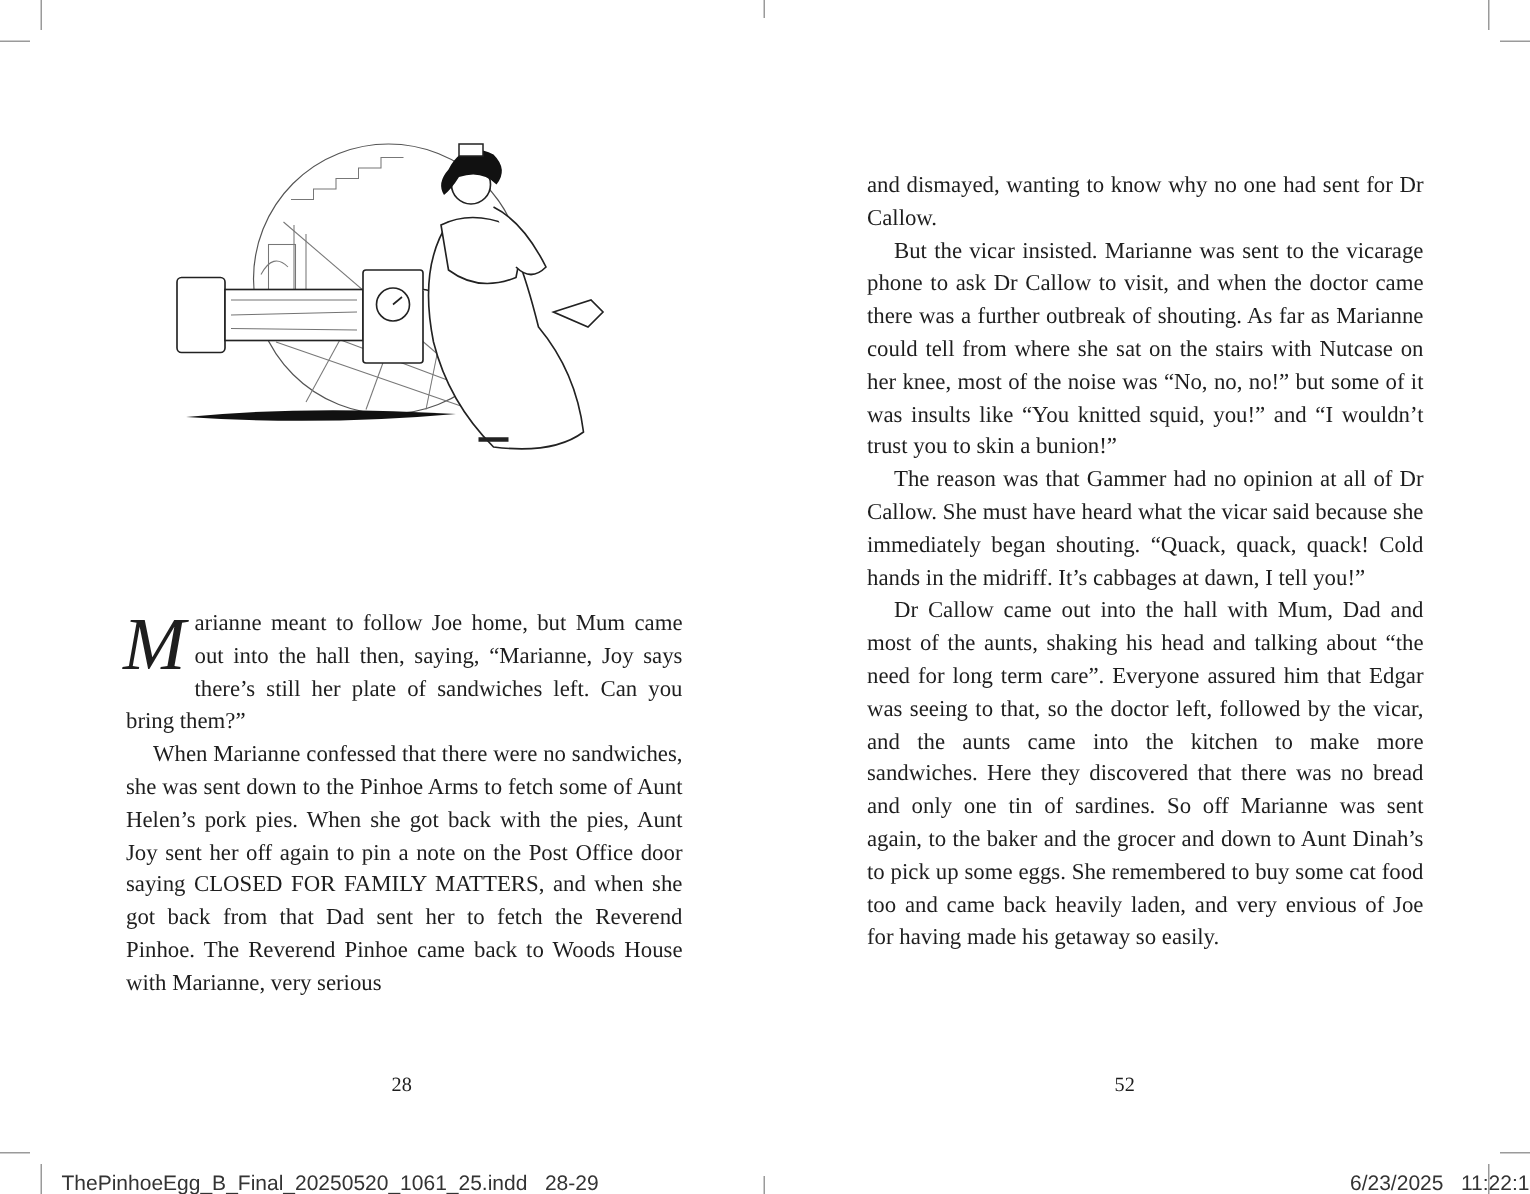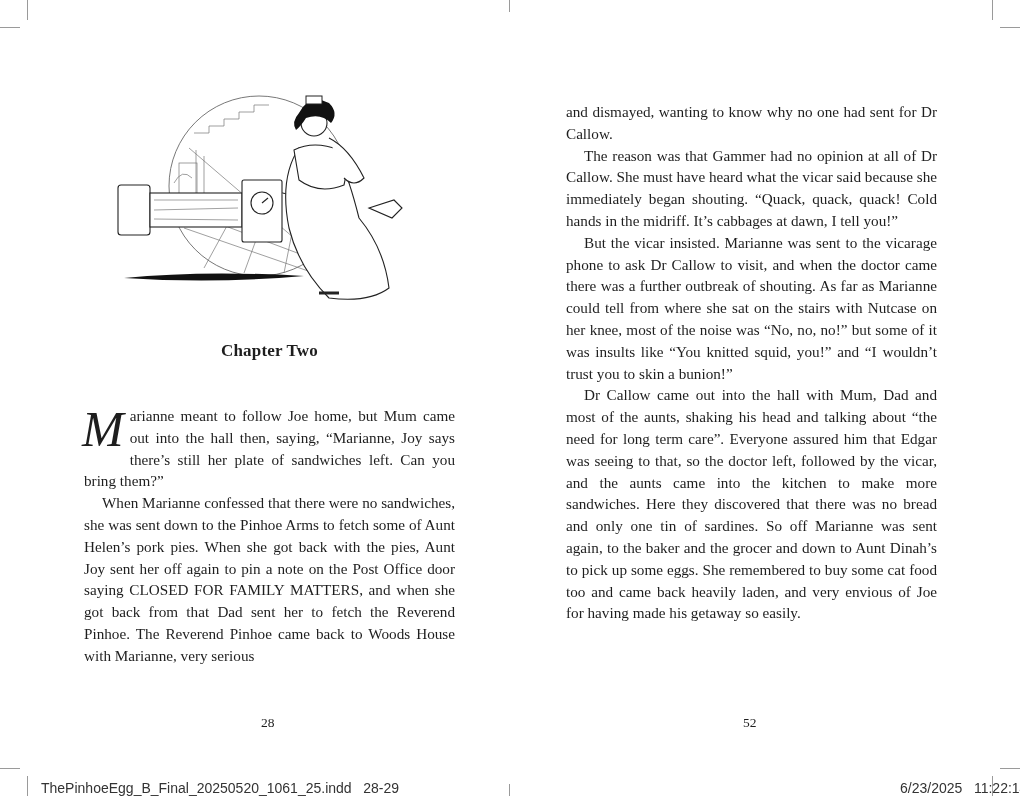--- a/index.html
+++ b/index.html
@@ -71,35 +71,34 @@
       <path d="M215 50 q20 10 35 40 q-10 10 -20 0"></path>
       <path d="M255 120 l25 -8 l8 8 l-10 10 z"></path>
     </g>
 
     <circle cx="200" cy="35" r="13" fill="#fff" stroke="#222" stroke-width="1.1"></circle>
     <path d="M185 25 q10 -20 30 -10 q10 10 2 20 q-10 -10 -25 -5 q-5 8 -10 12 q-5 -8 3 -17z" fill="#111"></path>
     <rect x="192" y="8" width="16" height="8" fill="#fff" stroke="#222" stroke-width="1"></rect>
     <path d="M205 205 l20 0" stroke="#222" stroke-width="3"></path>
   </svg>
 
-  <div class="chapter-title">Chapter Two</div>
 
   <div class="text-block" style="top:405px;">
     <p class="noindent"><span class="dropcap">M</span><span>arianne meant to follow Joe home, but Mum came out into the hall then, saying, “Marianne, Joy says there’s still her plate of sandwiches left. Can you bring them?”</span></p>
     <p>When Marianne confessed that there were no sandwiches, she was sent down to the Pinhoe Arms to fetch some of Aunt Helen’s pork pies. When she got back with the pies, Aunt Joy sent her off again to pin a note on the Post Office door saying CLOSED FOR FAMILY MATTERS, and when she got back from that Dad sent her to fetch the Reverend Pinhoe. The Reverend Pinhoe came back to Woods House with Marianne, very serious</p>
   </div>
 
   <div class="page-number" style="left:177px;">28</div>
 </div>
 
 <div class="page page-right">
-  <div class="text-block" style="top:101px;">
+  <div class="text-block" style="top:113px;margin-left:12px;">
     <p class="noindent">and dismayed, wanting to know why no one had sent for Dr Callow.</p>
+    <p>But the vicar insisted. Marianne was sent to the vicarage phone to ask Dr Callow to visit, and when the doctor came there was a further outbreak of shouting. As far as Marianne could tell from where she sat on the stairs with Nutcase on her knee, most of the noise was “No, no, no!” but some of it was insults like “You knitted squid, you!” and “I wouldn’t trust you to skin a bunion!”</p>
     <p>The reason was that Gammer had no opinion at all of Dr Callow. She must have heard what the vicar said because she immediately began shouting. “Quack, quack, quack! Cold hands in the midriff. It’s cabbages at dawn, I tell you!”</p>
-    <p>But the vicar insisted. Marianne was sent to the vicarage phone to ask Dr Callow to visit, and when the doctor came there was a further outbreak of shouting. As far as Marianne could tell from where she sat on the stairs with Nutcase on her knee, most of the noise was “No, no, no!” but some of it was insults like “You knitted squid, you!” and “I wouldn’t trust you to skin a bunion!”</p>
     <p>Dr Callow came out into the hall with Mum, Dad and most of the aunts, shaking his head and talking about “the need for long term care”. Everyone assured him that Edgar was seeing to that, so the doctor left, followed by the vicar, and the aunts came into the kitchen to make more sandwiches. Here they discovered that there was no bread and only one tin of sardines. So off Marianne was sent again, to the baker and the grocer and down to Aunt Dinah’s to pick up some eggs. She remembered to buy some cat food too and came back heavily laden, and very envious of Joe for having made his getaway so easily.</p>
   </div>
 
   <div class="page-number" style="left:177px;">52</div>
 </div>
 
 <div class="slug" style="left:41px; white-space:pre;">ThePinhoeEgg_B_Final_20250520_1061_25.indd   28-29</div>
 <div class="slug" style="left:900px; white-space:pre;">6/23/2025   11:22:14 AM</div>
 
 </body></html>

